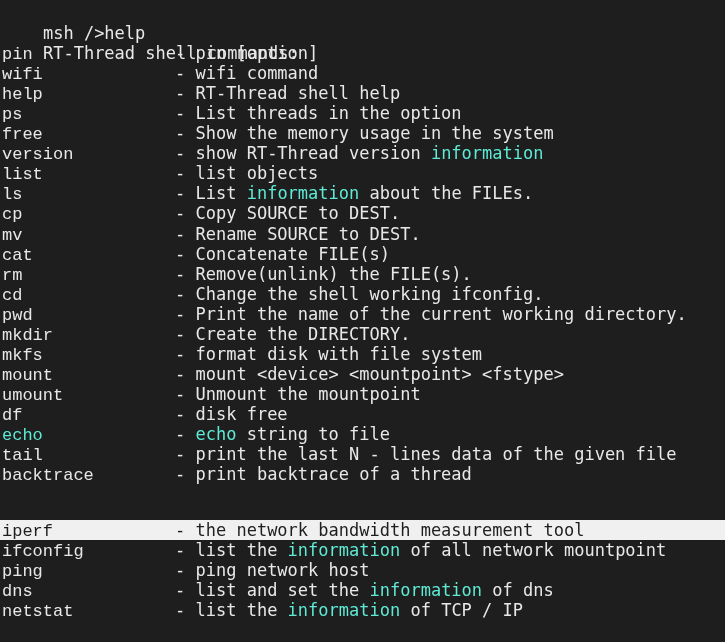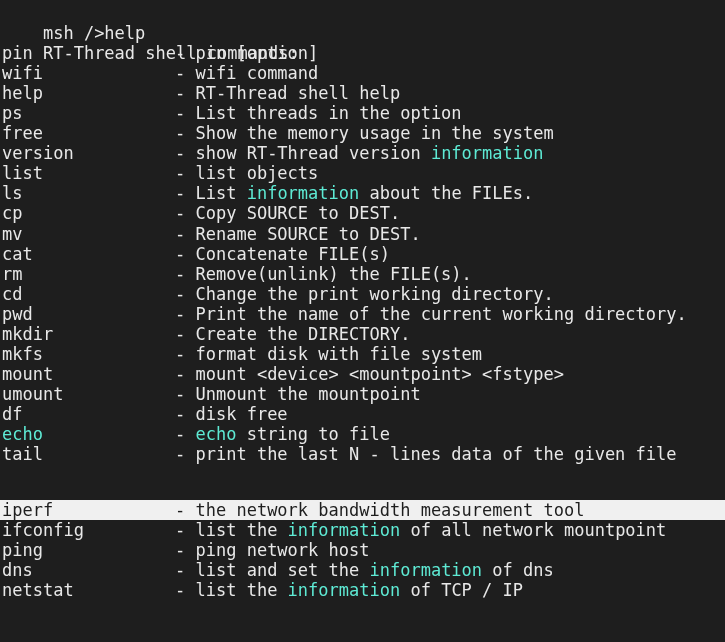--- a/index.html
+++ b/index.html
@@ -29,21 +29,21 @@
   }
   .line.sel {
     background: #f0f0f0;
     color: #1e1e1e;
     width: 725px;
     margin-left: -2px;
     padding-left: 2px;
     box-sizing: border-box;
     margin-top: 36px;
   }
-  .cmd { display: inline-block; width: 173px; }
+  .cmd { display: inline-block; width: 173px; font-family: Liberation Mono, monospace; }
   .hl { color: #5eead4; }
   .dash { color: inherit; }
   .blank { height: 20.05px; display: block; }
 </style>
 </head>
 <body>
 
 <div id="terminal">
   <div class="line">
     <span>msh /&gt;help</span>
@@ -57,29 +57,30 @@
       <div class="line"><span class="cmd">help</span><span class="dash">- </span><span>RT-Thread shell help</span></div>
       <div class="line"><span class="cmd">ps</span><span class="dash">- </span><span>List threads in the option</span></div>
       <div class="line"><span class="cmd">free</span><span class="dash">- </span><span>Show the memory usage in the system</span></div>
       <div class="line"><span class="cmd">version</span><span class="dash">- </span><span>show RT-Thread version </span><span class="hl">information</span></div>
       <div class="line"><span class="cmd">list</span><span class="dash">- </span><span>list objects</span></div>
       <div class="line"><span class="cmd">ls</span><span class="dash">- </span><span>List </span><span class="hl">information</span><span> about the FILEs.</span></div>
       <div class="line"><span class="cmd">cp</span><span class="dash">- </span><span>Copy SOURCE to DEST.</span></div>
       <div class="line"><span class="cmd">mv</span><span class="dash">- </span><span>Rename SOURCE to DEST.</span></div>
       <div class="line"><span class="cmd">cat</span><span class="dash">- </span><span>Concatenate FILE(s)</span></div>
       <div class="line"><span class="cmd">rm</span><span class="dash">- </span><span>Remove(unlink) the FILE(s).</span></div>
-      <div class="line"><span class="cmd">cd</span><span class="dash">- </span><span>Change the print working directory.</span></div>
+      <div class="line"><span class="cmd">cd</span><span class="dash">- </span><span>Change the shell working ifconfig.</span></div>
       <div class="line"><span class="cmd">pwd</span><span class="dash">- </span><span>Print the name of the current working directory.</span></div>
       <div class="line"><span class="cmd">mkdir</span><span class="dash">- </span><span>Create the DIRECTORY.</span></div>
       <div class="line"><span class="cmd">mkfs</span><span class="dash">- </span><span>format disk with file system</span></div>
       <div class="line"><span class="cmd">mount</span><span class="dash">- </span><span>mount &lt;device&gt; &lt;mountpoint&gt; &lt;fstype&gt;</span></div>
       <div class="line"><span class="cmd">umount</span><span class="dash">- </span><span>Unmount the mountpoint</span></div>
       <div class="line"><span class="cmd">df</span><span class="dash">- </span><span>disk free</span></div>
       <div class="line"><span class="cmd hl">echo</span><span class="dash">- </span><span class="hl">echo</span><span> string to file</span></div>
       <div class="line"><span class="cmd">tail</span><span class="dash">- </span><span>print the last N - lines data of the given file</span></div>
+      <div class="line"><span class="cmd">backtrace</span><span class="dash">- </span><span>print backtrace of a thread</span></div>
       <div class="line sel"><span class="cmd">iperf</span><span class="dash">- </span><span>the network bandwidth measurement tool</span></div>
       <div class="line"><span class="cmd">ifconfig</span><span class="dash">- </span><span>list the </span><span class="hl">information</span><span> of all network mountpoint</span></div>
       <div class="line"><span class="cmd">ping</span><span class="dash">- </span><span>ping network host</span></div>
       <div class="line"><span class="cmd">dns</span><span class="dash">- </span><span>list and set the </span><span class="hl">information</span><span> of dns</span></div>
       <div class="line"><span class="cmd">netstat</span><span class="dash">- </span><span>list the </span><span class="hl">information</span><span> of TCP / IP</span></div>
     </div>
   <div class="blank"></div>
   <div class="line">
     
   </div>

